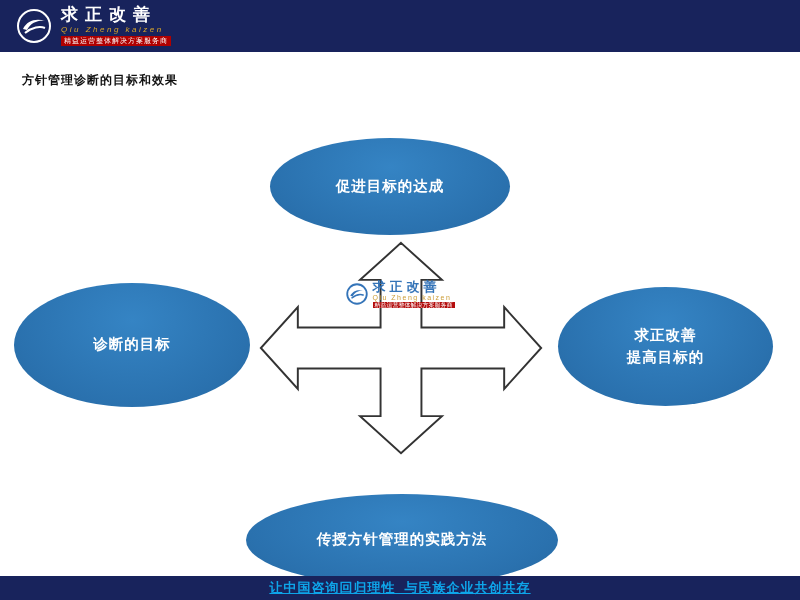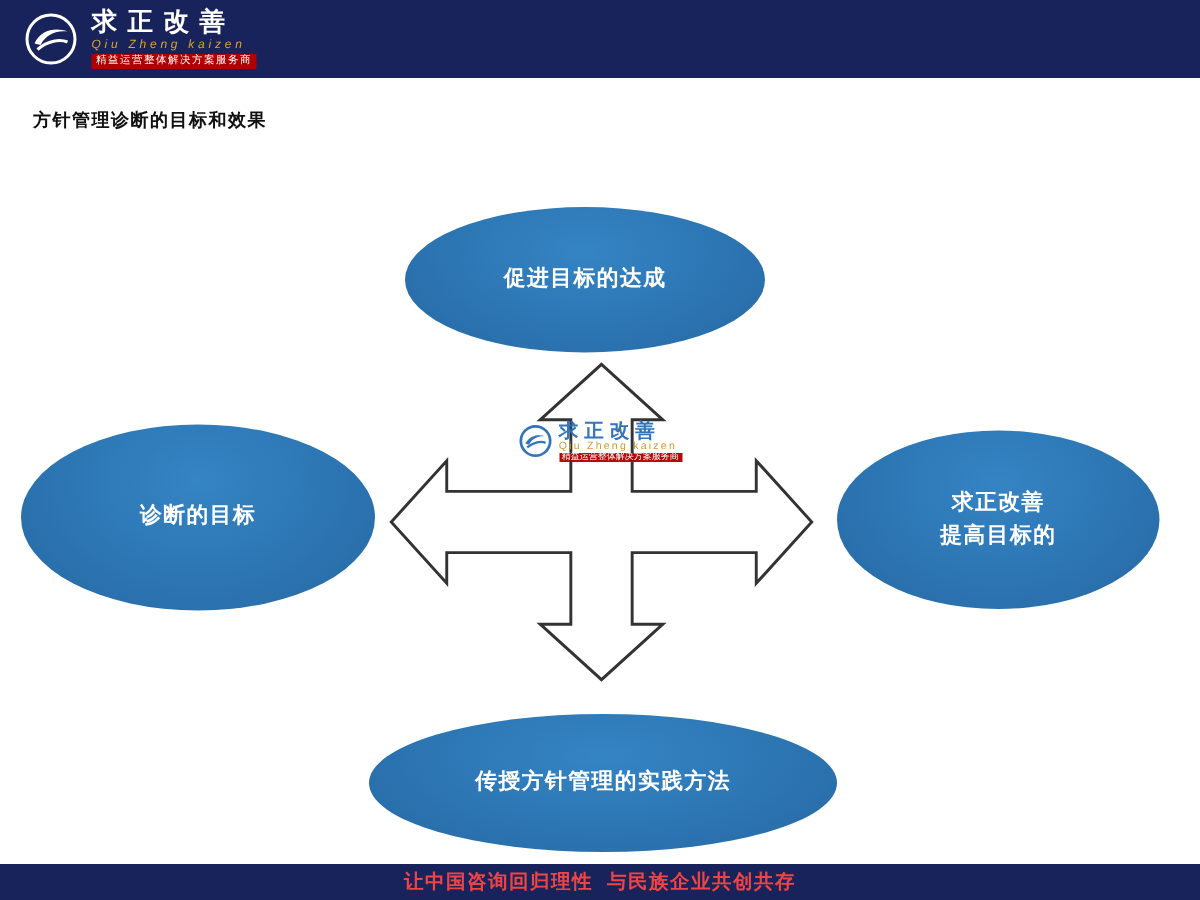--- a/index.html
+++ b/index.html
@@ -39,21 +39,21 @@
   .ellipse {
     position: absolute; border-radius: 50%;
     background: radial-gradient(ellipse at 50% 30%, #3584c4 0%, #2a71ae 70%, #26679f 100%);
     color: #ffffff; font-weight: bold;
     display: flex; flex-direction: column; align-items: center; justify-content: center;
     text-align: left; font-size: 14.5px; line-height: 1.5; letter-spacing: 1px;
   }
   .ellipse.top    { left: 270px; top: 138px; width: 240px; height: 97px; }
   .ellipse.left   { left: 14px;  top: 283px; width: 236px; height: 124px; }
   .ellipse.right  { left: 558px; top: 287px; width: 215px; height: 119px; }
-  .ellipse.bottom { left: 246px; top: 476px; width: 312px; height: 92px; }
+  .ellipse.bottom { left: 246px; top: 494px; width: 312px; height: 92px; }
 
   
   .cross { position: absolute; left: 255px; top: 239px; }
 
   .center-box {
     position: absolute; left: 302px; top: 280px; width: 196px;
     text-align: center;
   }
   .watermark { display: flex; align-items: center; justify-content: center; gap: 5px; opacity: 0.95; }
   .wm-circle svg { display: block; }
@@ -64,21 +64,21 @@
   .center-text { margin-top: 7px; font-size: 15px; font-weight: bold; color: #111111; line-height: 1.4; letter-spacing: 1px; }
 
   
   .bottombar {
     position: absolute; left: 0; bottom: 0;
     width: 800px; height: 24px;
     background: #18235c;
     display: flex; align-items: center; justify-content: center;
   }
   .bottombar span {
-    color: #ef4444; font-size: 13px; font-weight: bold; letter-spacing: 1px; white-space: pre;
+    color: #0ea5e9; font-size: 13px; font-weight: bold; letter-spacing: 1px; white-space: pre; text-decoration: underline;
   }
 </style>
 </head>
 <body>
 
 <div class="slide">
 
   <header class="topbar">
     <div class="logo">
       <span class="logo-circle">

